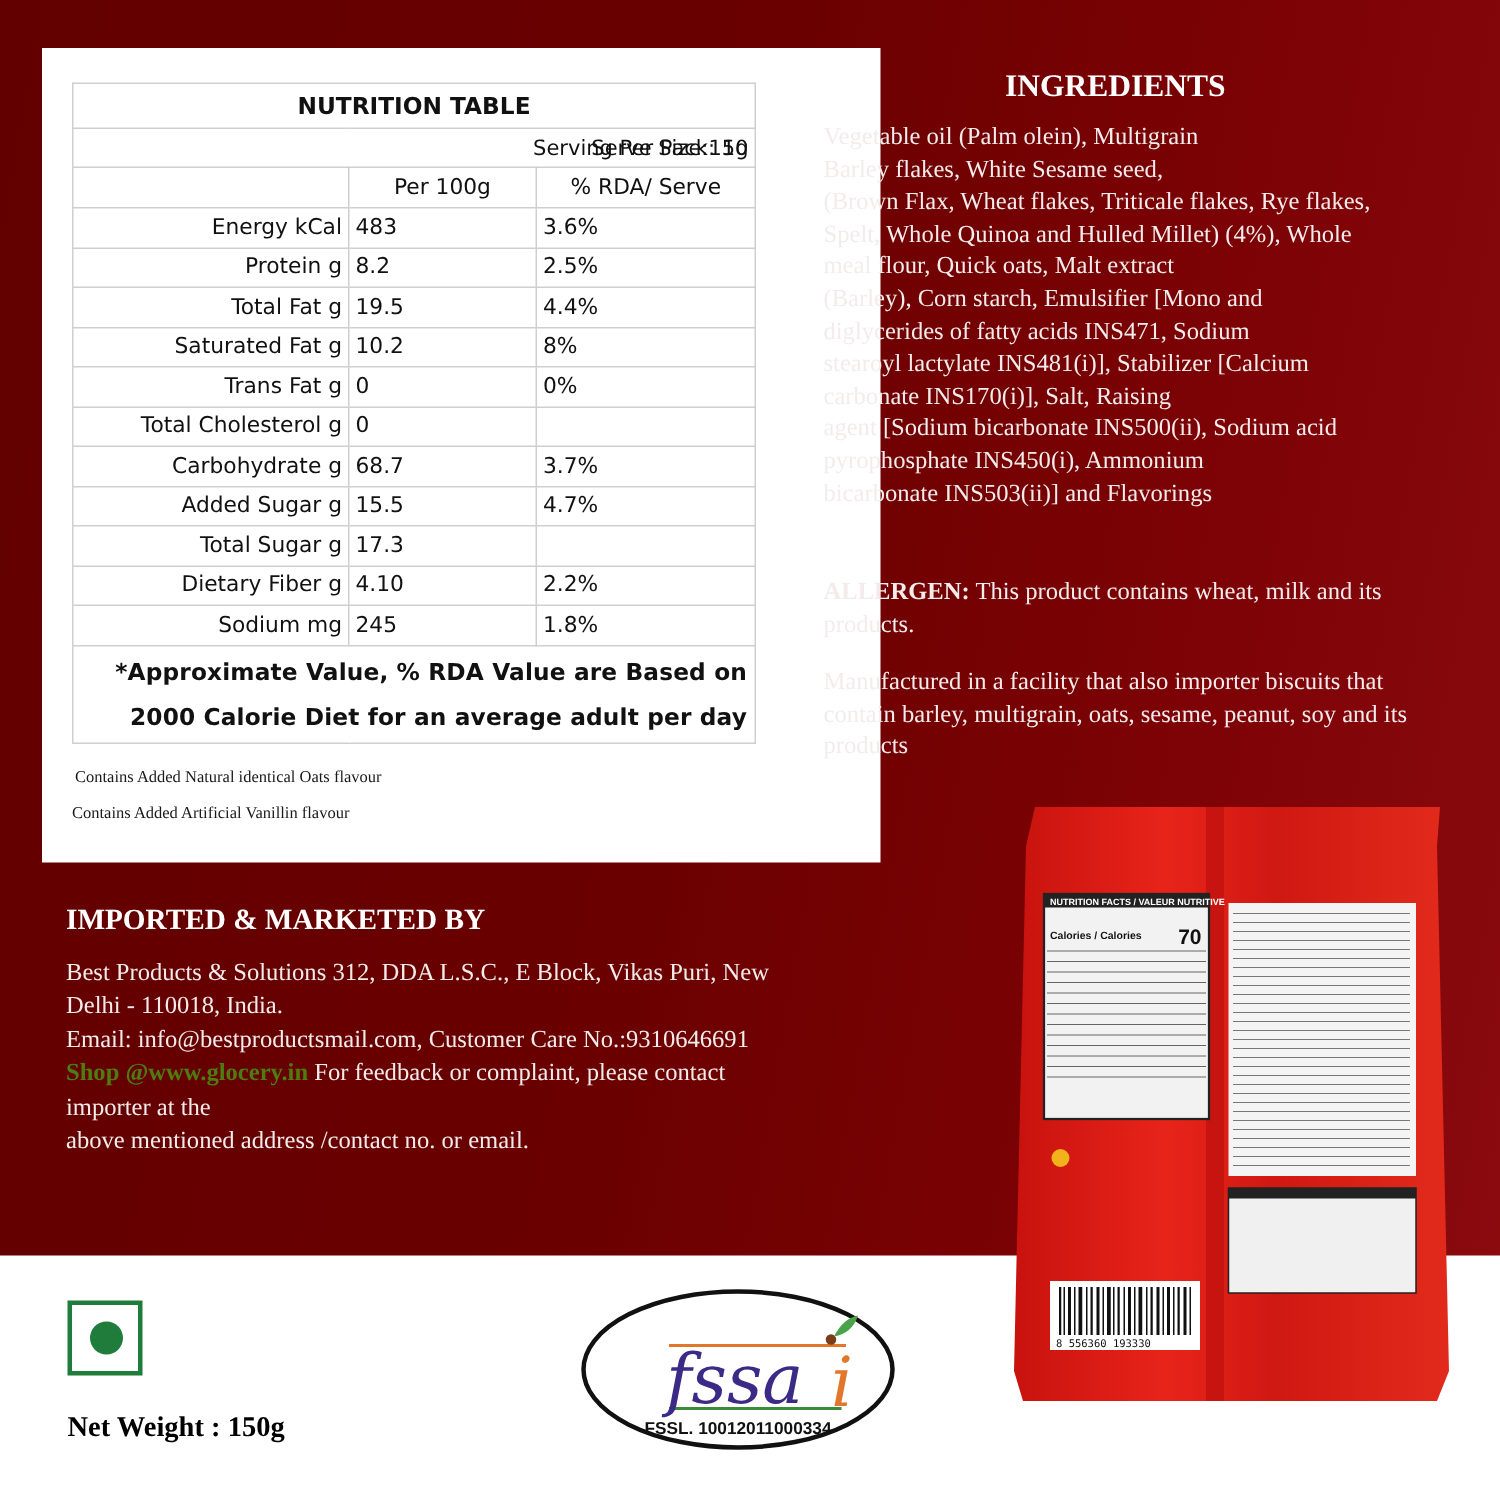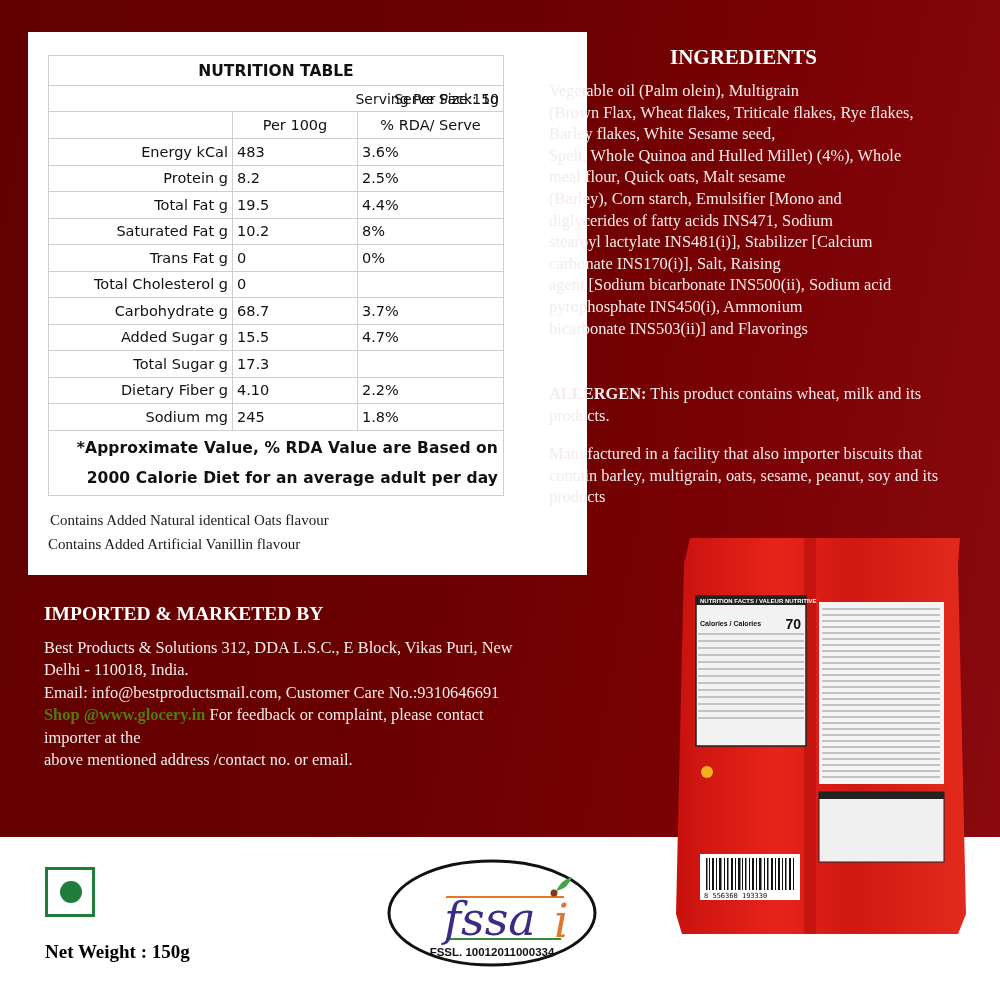--- a/index.html
+++ b/index.html
@@ -7,21 +7,21 @@
   .red-band{position:absolute;left:0;top:0;width:1000px;height:837px;background:linear-gradient(100deg,#620000 0%,#6a0000 45%,#7c0205 75%,#8a0a0e 100%);}
   .card{position:absolute;left:28px;top:32px;width:559px;height:543px;background:#fff;}
   table.nt{position:absolute;left:20px;top:23px;width:456px;border-collapse:collapse;font-family:"DejaVu Sans",sans-serif;color:#111;}
   table.nt td,table.nt th{border:1px solid #cfcfcf;padding:0 4px;font-weight:normal;text-align:right;}
   table.nt .title{font-weight:bold;font-size:15.5px;text-align:center;height:29px;}
   table.nt .serve td{height:25px;font-size:14px;}
   table.nt .hdr td{height:26px;font-size:14.5px;text-align:center;}
   table.nt .row td{height:25.5px;font-size:14.5px;}
   table.nt .row td.v{text-align:left;}
   table.nt .foot td{font-size:15.5px;font-weight:bold;letter-spacing:0.1px;line-height:30px;padding:2px 5px;}
-  .flav{position:absolute;left:22px;font-size:15px;color:#1a1a1a;}
+  .flav{position:absolute;left:22px;font-size:11px;color:#1a1a1a;}
   .ing-title{position:absolute;left:670px;top:45px;color:#fff;font-weight:bold;font-size:21px;}
   .ing-text{position:absolute;left:549px;top:80px;width:420px;color:#f4ecec;font-size:16.4px;line-height:21.6px;}
   .allergen{position:absolute;left:549px;top:383px;width:420px;color:#f4ecec;font-size:16.4px;line-height:21.6px;}
   .facility{position:absolute;left:549px;top:443px;width:420px;color:#f4ecec;font-size:16.4px;line-height:21.6px;}
   .imp-title{position:absolute;left:44px;top:603px;color:#fff;font-weight:bold;font-size:19.5px;}
   .imp-text{position:absolute;left:44px;top:637px;width:580px;color:#f4ecec;font-size:16.4px;line-height:22.4px;}
   .veg{position:absolute;left:45px;top:867px;width:50px;height:50px;border:3px solid #1f7c3a;box-sizing:border-box;background:#fff;}
   .veg .dot{position:absolute;left:12px;top:11px;width:22px;height:22px;border-radius:50%;background:#1f7c3a;}
   .netw{position:absolute;left:45px;top:941px;font-weight:bold;font-size:19px;color:#000;}
   .fssai{position:absolute;left:386px;top:857px;width:212px;height:112px;}
@@ -109,24 +109,24 @@
         </tr>
   </tbody>
     </table>
   <div class="flav" style="top:480px;">Contains Added Natural identical Oats flavour</div>
   <div class="flav" style="top:504px;left:20px;">Contains Added Artificial Vanillin flavour</div>
 </div>
 
 <div class="ing-title">INGREDIENTS</div>
 <div class="ing-text">
   <div>Vegetable oil (Palm olein), Multigrain</div>
+  <div>Barley flakes, White Sesame seed,</div>
   <div>(Brown Flax, Wheat flakes, Triticale flakes, Rye flakes,</div>
-  <div>Barley flakes, White Sesame seed,</div>
   <div>Spelt, Whole Quinoa and Hulled Millet) (4%), Whole</div>
-  <div>meal flour, Quick oats, Malt sesame</div>
+  <div>meal flour, Quick oats, Malt extract</div>
   <div>(Barley), Corn starch, Emulsifier [Mono and</div>
   <div>diglycerides of fatty acids INS471, Sodium</div>
   <div>stearoyl lactylate INS481(i)], Stabilizer [Calcium</div>
   <div>carbonate INS170(i)], Salt, Raising</div>
   <div>agent [Sodium bicarbonate INS500(ii), Sodium acid</div>
   <div>pyrophosphate INS450(i), Ammonium</div>
   <div>bicarbonate INS503(ii)] and Flavorings</div>
 </div>
 
 <div class="allergen"><b>ALLERGEN:</b><span> This product contains wheat, milk and its products.</span></div>

